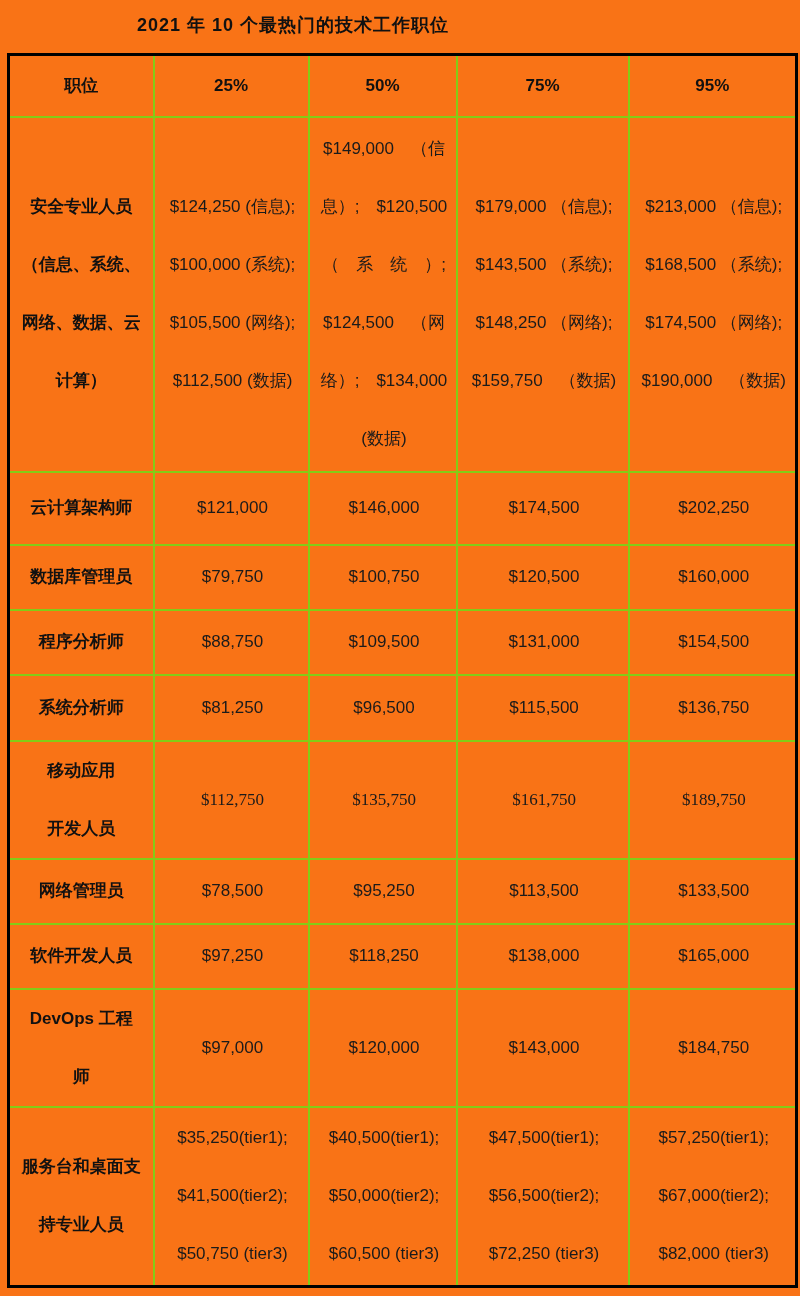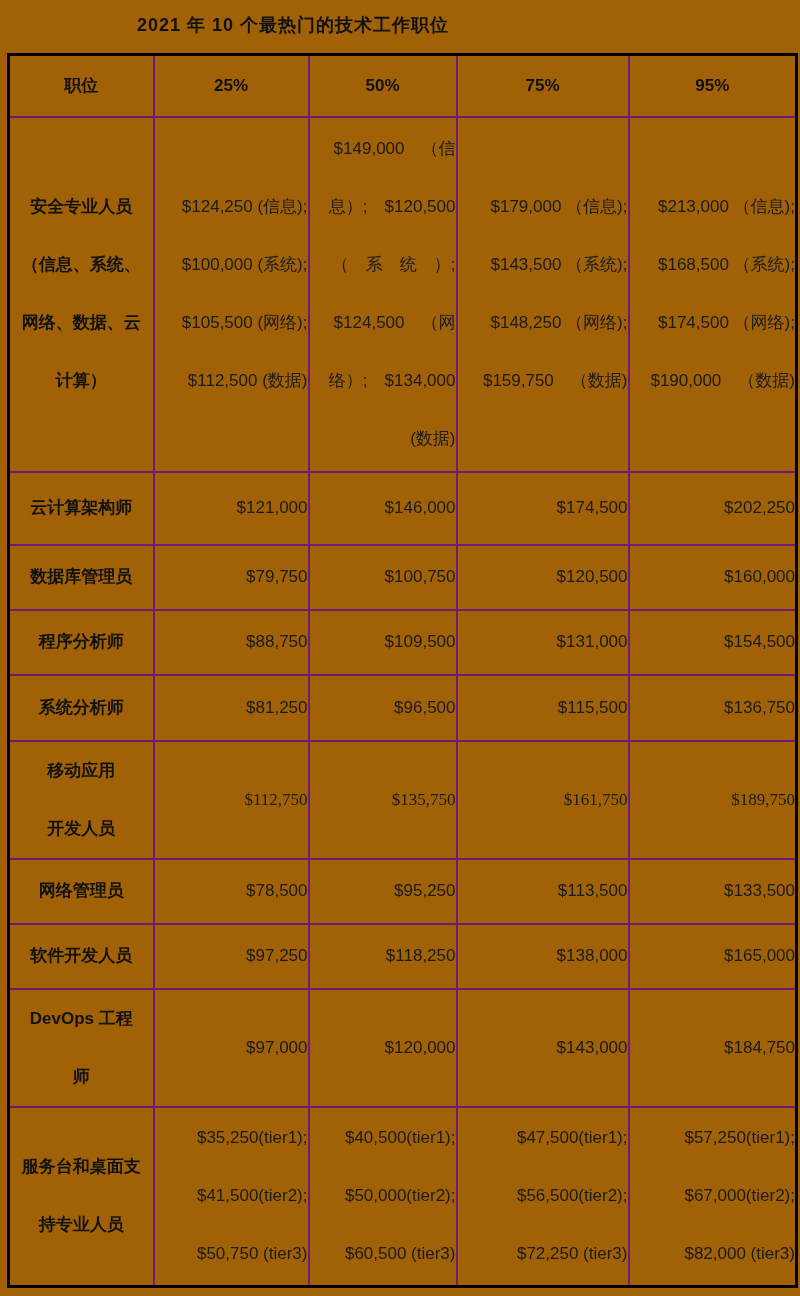--- a/index.html
+++ b/index.html
@@ -9,21 +9,21 @@
     width: 800px;
     height: 1296px;
     font-family: "Liberation Sans", sans-serif;
     color: #1b1b1b;
     overflow: hidden;
   }
   .page {
     position: relative;
     width: 800px;
     height: 1296px;
-    background: #a16207;
+    background: #f97316;
   }
   .doc-title {
     margin: 0;
     padding: 13px 0 0 137px;
     font-size: 18px;
     line-height: 24px;
     font-weight: bold;
     letter-spacing: 1px;
     color: #111111;
   }
@@ -33,40 +33,40 @@
     margin: 16px 0 0 7px;
     width: 788px;
     border: 3px solid #000000;
   }
   col.c-pos { width: 145px; }
   col.c-p25 { width: 155px; }
   col.c-p50 { width: 148px; }
   col.c-p75 { width: 172px; }
   col.c-p95 { width: 168px; }
   th, td {
-    border: 2px solid #701a75;
+    border: 2px solid #84cc16;
     font-size: 17px;
     line-height: 58px;
     vertical-align: middle;
     padding: 0;
     overflow: hidden;
   }
   th.col-header {
     font-weight: bold;
     text-align: center;
     color: #111111;
   }
   td.pos-cell {
     font-weight: bold;
     text-align: center;
     white-space: pre-line;
     color: #111111;
   }
   td.val-cell {
-    text-align: right;
+    text-align: center;
     padding-left: 3px;
     white-space: pre-line;
     color: #1b1b1b;
   }
   tr.h-row   { height: 62px; }
   tr.r-0  { height: 355px; }
   tr.r-1  { height: 73px; }
   tr.r-2  { height: 65px; }
   tr.r-3  { height: 65px; }
   tr.r-4  { height: 66px; margin-top: 7px; }

